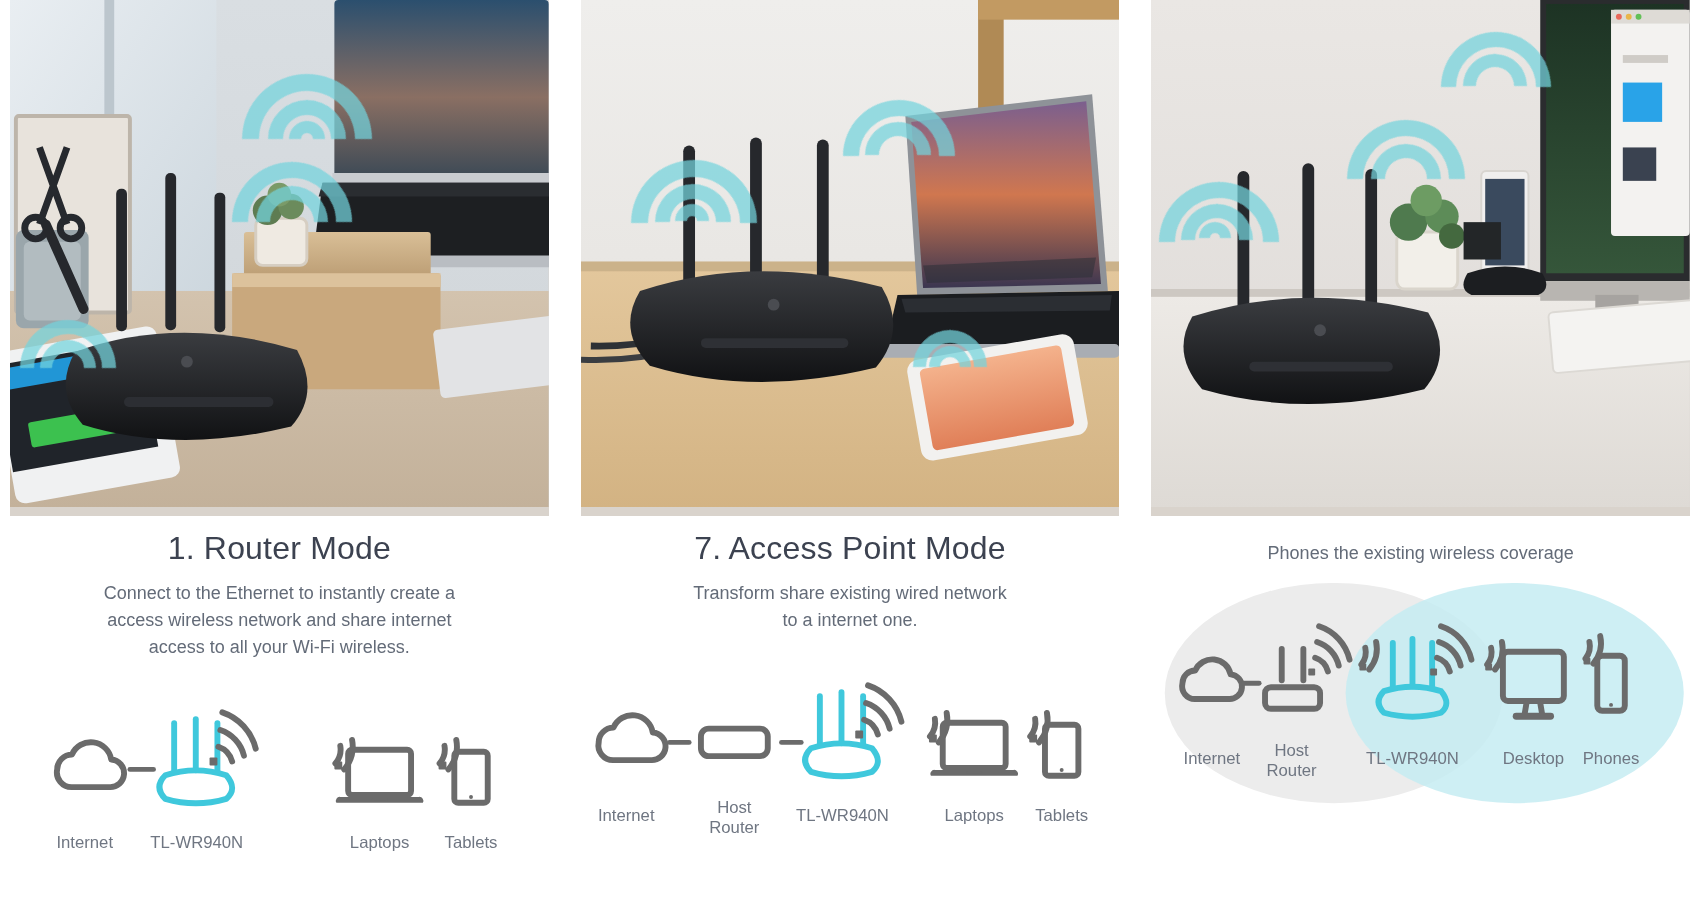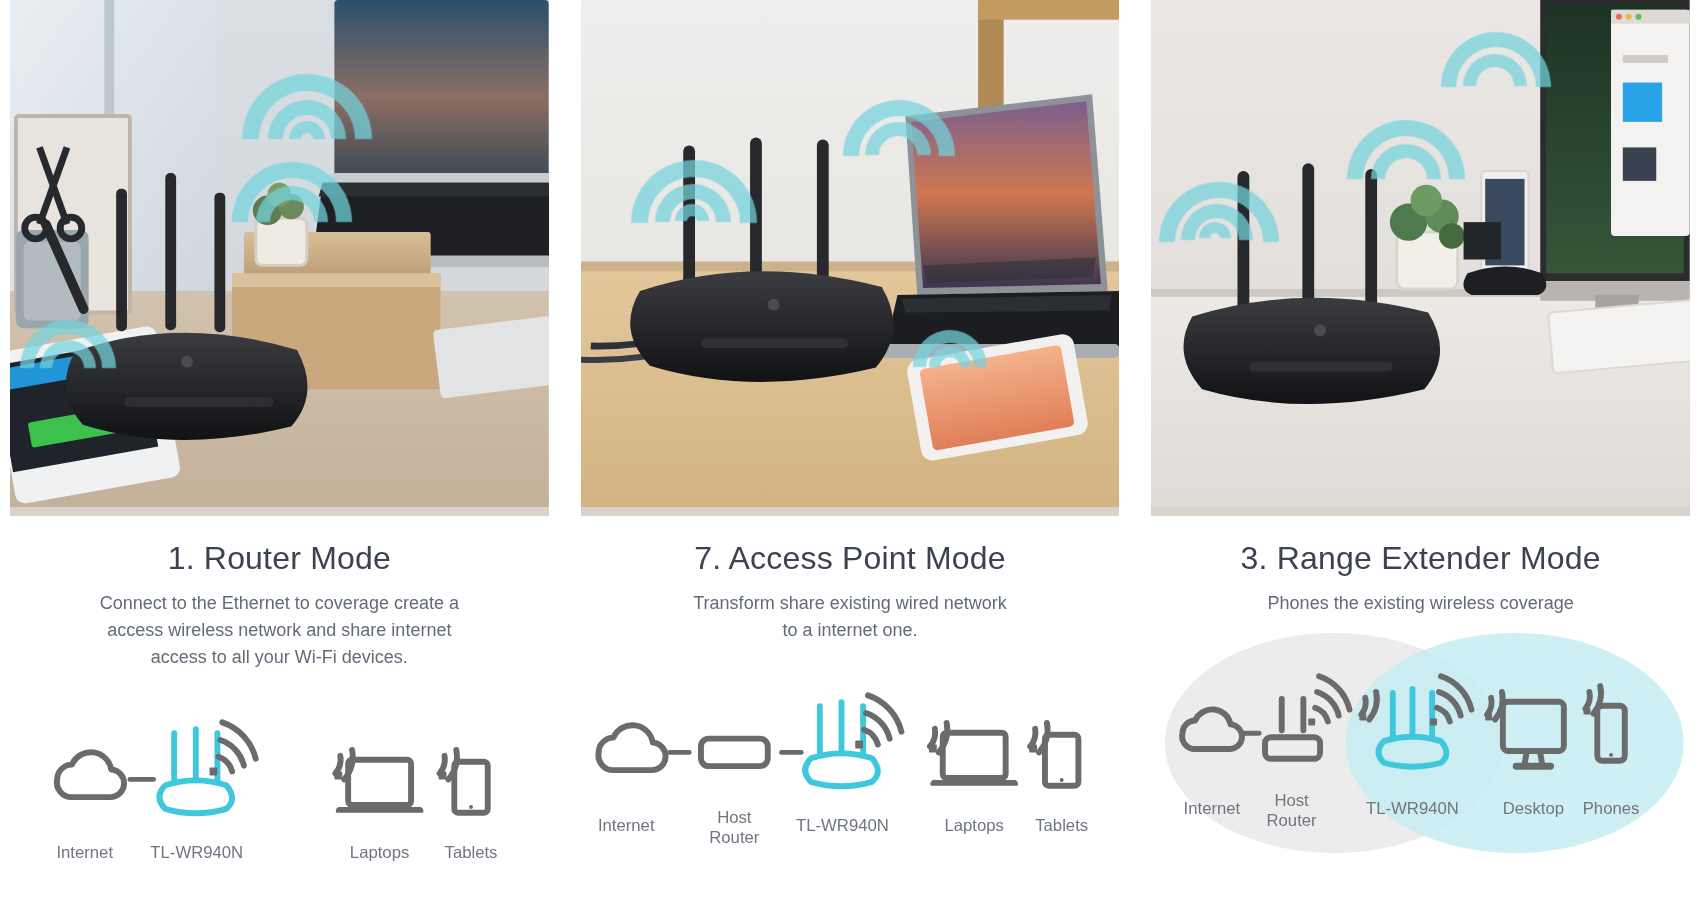--- a/index.html
+++ b/index.html
@@ -47,21 +47,21 @@
     position: absolute;
     border-style: solid;
     border-color: #74d4dd transparent transparent #74d4dd;
     border-radius: 50%;
     transform: rotate(45deg);
     opacity: .72;
     filter: blur(0.6px);
   }
 
   
-  .caption { padding-top: 22px; text-align: center; }
+  .caption { padding-top: 12px; text-align: center; }
 
   .mode-title {
     font-size: 32px;
     font-weight: 400;
     color: #3c4250;
     letter-spacing: .2px;
     line-height: 1.25;
   }
 
   .mode-desc {
@@ -176,23 +176,23 @@
         <div class="arc" style="left:279px; top:121px; width:36px;  height:36px;  border-width:12px;"></div>
         <div class="arc" style="left:222px; top:162px; width:120px; height:120px; border-width:16px;"></div>
         <div class="arc" style="left:246px; top:186px; width:72px;  height:72px;  border-width:14px;"></div>
         <div class="arc" style="left:10px;  top:320px; width:96px;  height:96px;  border-width:14px;"></div>
         <div class="arc" style="left:30px;  top:340px; width:56px;  height:56px;  border-width:12px;"></div>
       </div>
 
       <div class="caption">
         <div class="mode-title">1. Router Mode</div>
         <div class="mode-desc">
-          <div>Connect to the Ethernet to coverage create a</div>
+          <div>Connect to the Ethernet to instantly create a</div>
           <div>access wireless network and share internet</div>
-          <div>access to all your Wi-Fi devices.</div>
+          <div>access to all your Wi-Fi wireless.</div>
         </div>
       </div>
 
       <div class="diagram">
         <svg viewBox="0 0 548 230" preserveAspectRatio="xMidYMid meet">
 
           <g>
             <path class="dg-stroke" d="M48 92 a15 15 0 0 1 15 -15 a21 21 0 0 1 40 5 a14 14 0 0 1 -2 28 h-38 a15 15 0 0 1 -15 -18 Z"></path>
           </g>
           <line class="dash" x1="122" y1="92" x2="146" y2="92"></line>
@@ -421,21 +421,20 @@
         <div class="arc" style="left:8px;   top:182px; width:120px; height:120px; border-width:16px;"></div>
         <div class="arc" style="left:30px;  top:204px; width:72px;  height:72px;  border-width:14px;"></div>
         <div class="arc" style="left:48px;  top:222px; width:32px;  height:32px;  border-width:11px;"></div>
         <div class="arc" style="left:196px; top:120px; width:118px; height:118px; border-width:16px;"></div>
         <div class="arc" style="left:220px; top:144px; width:70px;  height:70px;  border-width:14px;"></div>
         <div class="arc" style="left:290px; top:32px;  width:110px; height:110px; border-width:15px;"></div>
         <div class="arc" style="left:312px; top:54px;  width:64px;  height:64px;  border-width:13px;"></div>
       </div>
 
       <div class="caption">
-        <div class="mode-title">3. Range Extender Mode</div>
         <div class="mode-desc">
           <div>Phones the existing wireless coverage</div>
         </div>
       </div>
 
       <div class="diagram">
         <svg viewBox="0 0 548 230" preserveAspectRatio="xMidYMid meet">
 
           <g>
             <ellipse cx="186" cy="110" rx="172" ry="112" fill="#ececec"></ellipse>

